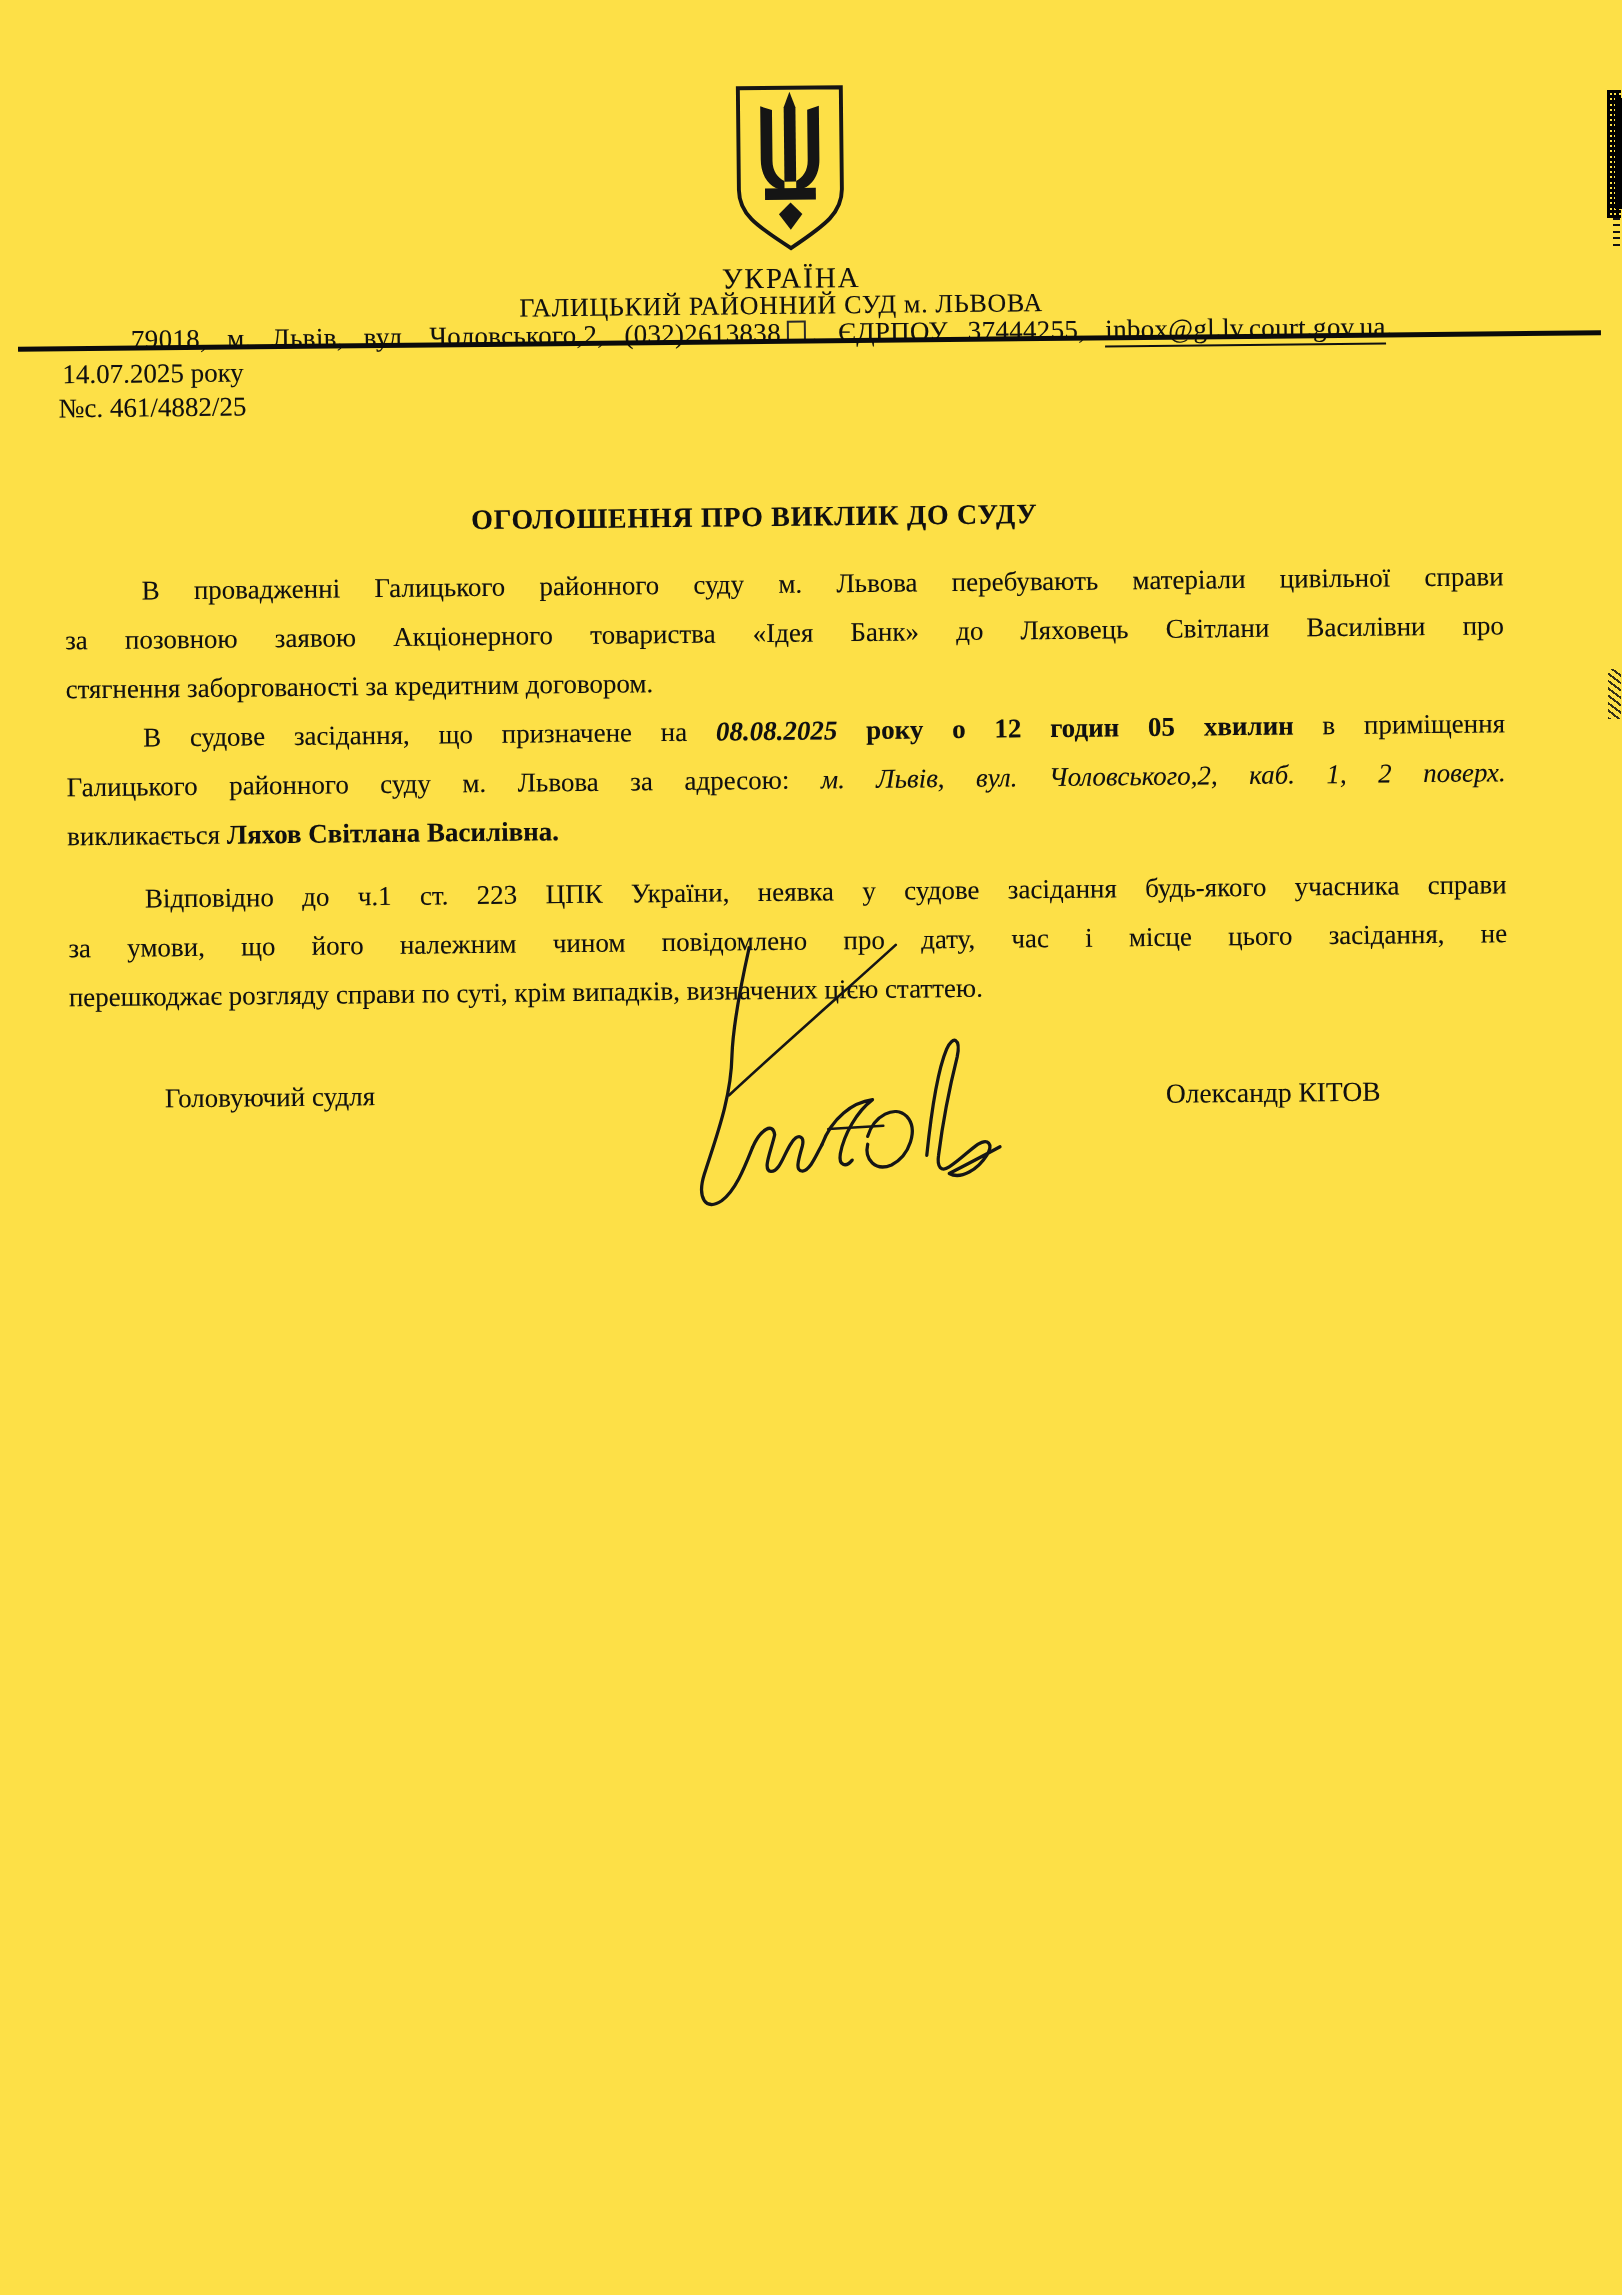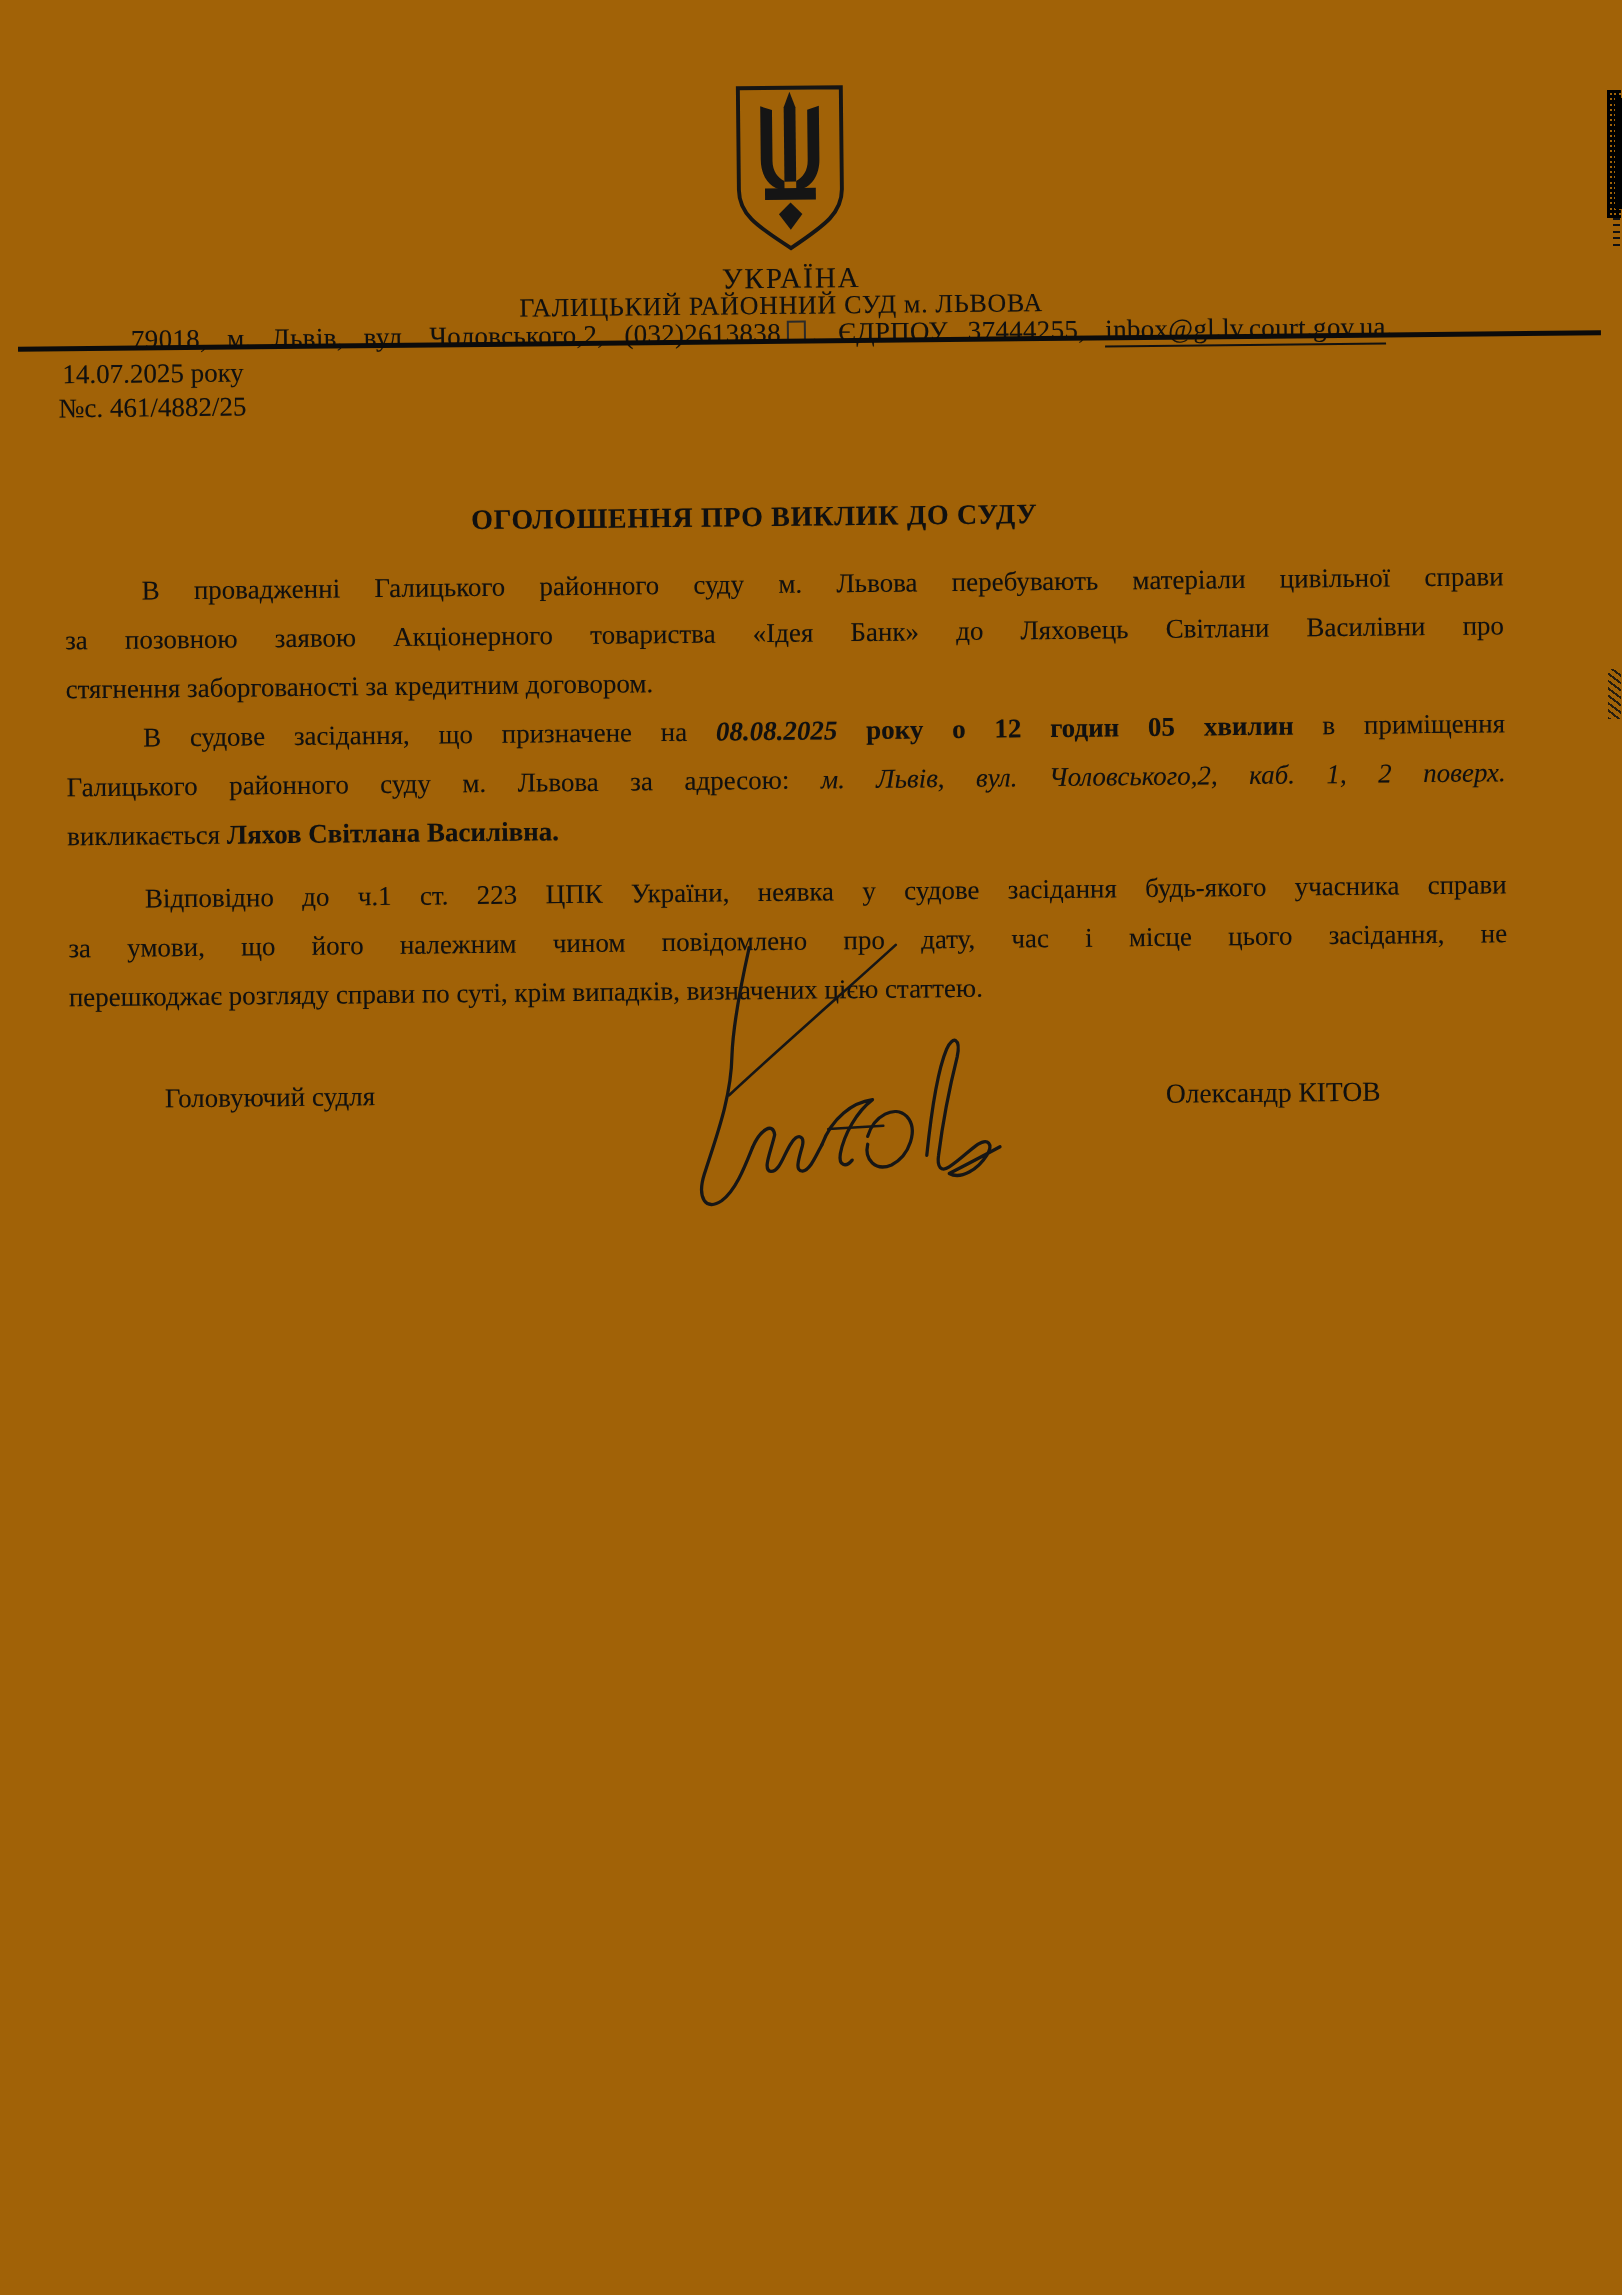--- a/index.html
+++ b/index.html
@@ -1,16 +1,16 @@
 <!DOCTYPE html>
 <html style="font-size:10.5px"><head>
 <meta charset="utf-8">
 <style>
   html,body{margin:0;padding:0;background:#ffffff;}
-  .sheet{position:relative;width:1622px;height:2295px;background:#a16207;overflow:hidden;
+  .sheet{position:relative;width:1622px;height:2295px;background:#fde047;overflow:hidden;
          font-family:"Liberation Serif","DejaVu Serif",serif;color:#101010;}
   .rot{position:absolute;left:0;top:0;width:1622px;height:2295px;
        transform:rotate(-0.6deg);transform-origin:0px 347px;
        text-shadow:0 0 0.7px rgba(0,0,0,0.30);}
   .abs{position:absolute;}
   .country{left:0;top:270px;width:1584px;text-align:center;font-size:29px;letter-spacing:2px;}
   .court{left:0;top:299px;width:1563px;text-align:center;font-size:26px;letter-spacing:0.7px;}
   .addr{left:0;top:326px;width:1524px;text-align:center;font-size:27px;word-spacing:13px;letter-spacing:0.3px;white-space:nowrap;}
   .abox{display:inline-block;width:14.4px;height:18.3px;border:2px solid #2a2a2a;vertical-align:-1.3px;margin:0 5.2px 0 6.5px;}
   .email{border-bottom:2px solid #111;padding-bottom:0.7px;}

